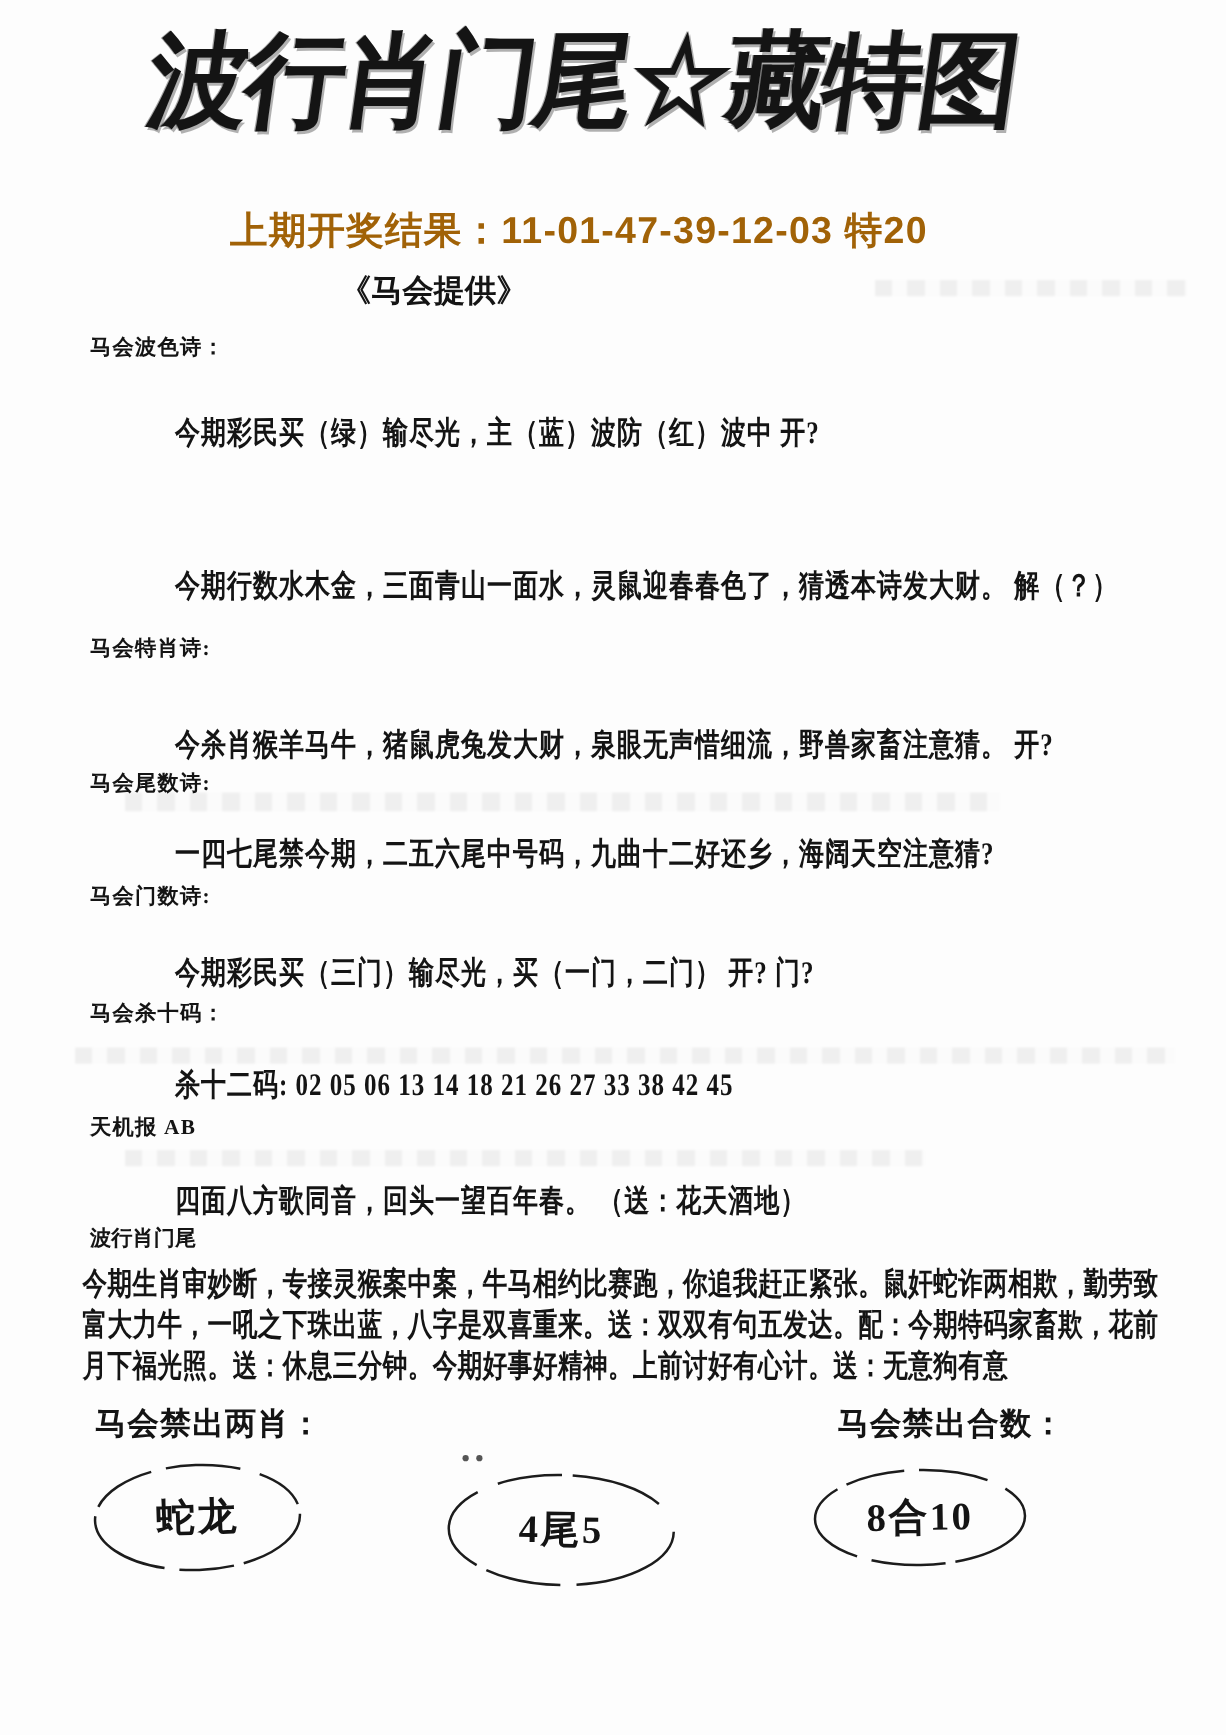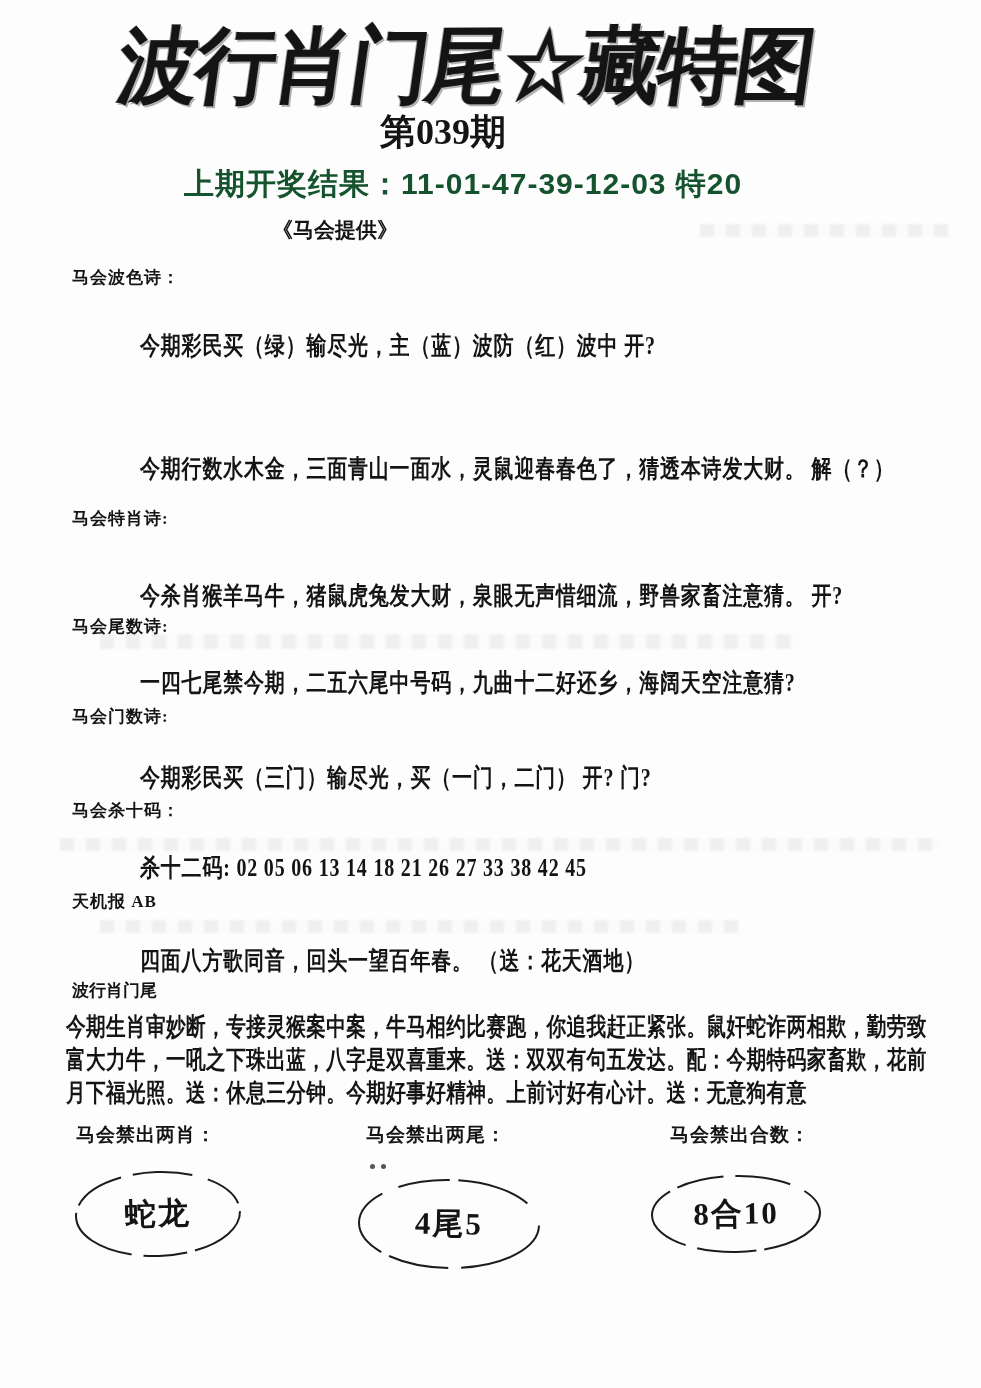--- a/index.html
+++ b/index.html
@@ -12,48 +12,47 @@
   
   .masthead{
     left:126px;top:20px;font-size:80px;font-weight:900;line-height:1.1;
     white-space:nowrap;letter-spacing:-3px;
     transform:skewX(-8deg) scaleY(1.04);transform-origin:0 0;
     text-shadow:2px 2px 0 rgba(0,0,0,.30), -1px 0 0 rgba(0,0,0,.35);
   }
   .issue{left:380px;top:108px;font-size:36px;font-weight:bold;white-space:nowrap;}
   .lastdraw{
     left:184px;top:164px;font-size:30px;font-weight:700;white-space:nowrap;
-    color:#14532d;font-family:"Liberation Sans","DejaVu Sans",sans-serif;
+    color:#a16207;font-family:"Liberation Sans","DejaVu Sans",sans-serif;
     letter-spacing:1px;
   }
-  .provider{left:272px;top:216px;font-size:21px;font-weight:bold;white-space:nowrap;}
+  .provider{left:272px;top:216px;font-size:25px;font-weight:bold;white-space:nowrap;}
   .h{left:72px;font-size:17px;font-weight:bold;white-space:nowrap;letter-spacing:1px;}
   .line{
     left:140px;font-size:25px;font-weight:bold;white-space:nowrap;
     transform:scaleX(0.80);transform-origin:0 0;letter-spacing:1px;
   }
   .para{
     left:66px;font-size:25px;font-weight:bold;white-space:nowrap;
     transform:scaleX(0.785);transform-origin:0 0;letter-spacing:0.5px;
   }
-  .flabel{top:1122px;font-size:19px;font-weight:bold;white-space:nowrap;letter-spacing:1px;}
+  .flabel{top:1122px;font-size:25px;font-weight:bold;white-space:nowrap;letter-spacing:1px;}
   .oval{position:absolute;display:flex;align-items:center;justify-content:center;}
   .oval svg{position:absolute;inset:0;overflow:visible;}
   .oval .val{position:relative;font-size:31px;font-weight:bold;white-space:nowrap;letter-spacing:2px;}
   .noise{position:absolute;filter:blur(1px);opacity:.55;}
   .n1{background:repeating-linear-gradient(90deg,rgba(0,0,0,.10) 0 14px,rgba(0,0,0,.02) 14px 26px);}
   .dots{position:absolute;width:5px;height:5px;border-radius:50%;background:#555;box-shadow:11px 0 0 #555;}
 </style>
 </head>
 <body>
 
 <div id="page">
 
   <div class="abs masthead">波行肖门尾☆藏特图</div>
-  <div class="abs issue">第039期</div>
   <div class="abs lastdraw">上期开奖结果：11-01-47-39-12-03  特20</div>
   <div class="abs provider">《马会提供》</div>
 
   <div class="abs h" style="top:266px">马会波色诗：</div>
   <div class="abs line" style="top:329px">今期彩民买（绿）输尽光，主（蓝）波防（红）波中 开?</div>
 
   <div class="abs line" style="top:452px">今期行数水木金，三面青山一面水，灵鼠迎春春色了，猜透本诗发大财。 解（？）</div>
 
   <div class="abs h" style="top:507px">马会特肖诗:</div>
   <div class="abs line" style="top:579px">今杀肖猴羊马牛，猪鼠虎兔发大财，泉眼无声惜细流，野兽家畜注意猜。 开?</div>
@@ -69,21 +68,20 @@
 
   <div class="abs h" style="top:890px">天机报 AB</div>
   <div class="abs line" style="top:944px">四面八方歌同音，回头一望百年春。 （送：花天酒地）</div>
 
   <div class="abs h" style="top:979px;letter-spacing:0">波行肖门尾</div>
   <div class="abs para" style="top:1010px">今期生肖审妙断，专接灵猴案中案，牛马相约比赛跑，你追我赶正紧张。鼠奸蛇诈两相欺，勤劳致</div>
   <div class="abs para" style="top:1043px">富大力牛，一吼之下珠出蓝，八字是双喜重来。送：双双有句五发达。配：今期特码家畜欺，花前</div>
   <div class="abs para" style="top:1076px">月下福光照。送：休息三分钟。今期好事好精神。上前讨好有心计。送：无意狗有意</div>
 
   <div class="abs flabel" style="left:76px">马会禁出两肖：</div>
-  <div class="abs flabel" style="left:366px">马会禁出两尾：</div>
   <div class="abs flabel" style="left:670px">马会禁出合数：</div>
 
   <div class="oval" style="left:74px;top:1170px;width:168px;height:88px;transform:rotate(-2deg)">
     <svg viewBox="0 0 168 88">
       <ellipse cx="84" cy="44" rx="82" ry="42" fill="none" stroke="#1c1c1c" stroke-width="2" pathLength="100" stroke-dasharray="16 2 11 3 19 2 13 3 15 4 10 2"></ellipse>
     </svg>
     <span class="val">蛇龙</span>
   </div>
 
   <div class="oval" style="left:356px;top:1178px;width:186px;height:92px;transform:rotate(1deg)">

